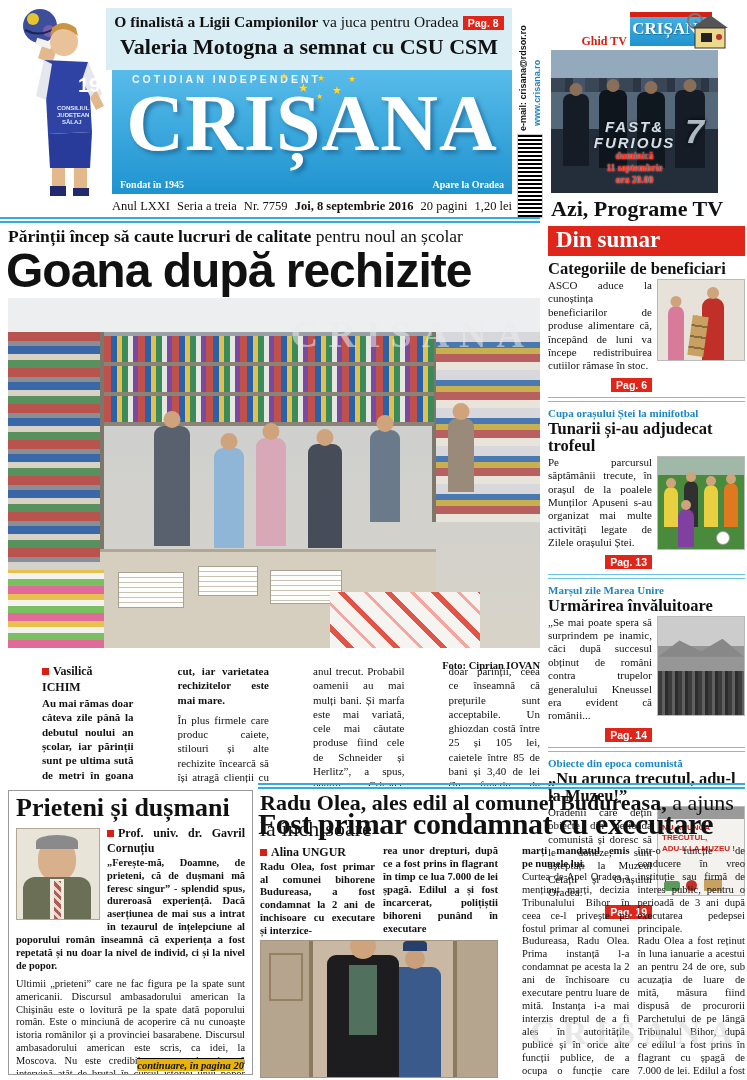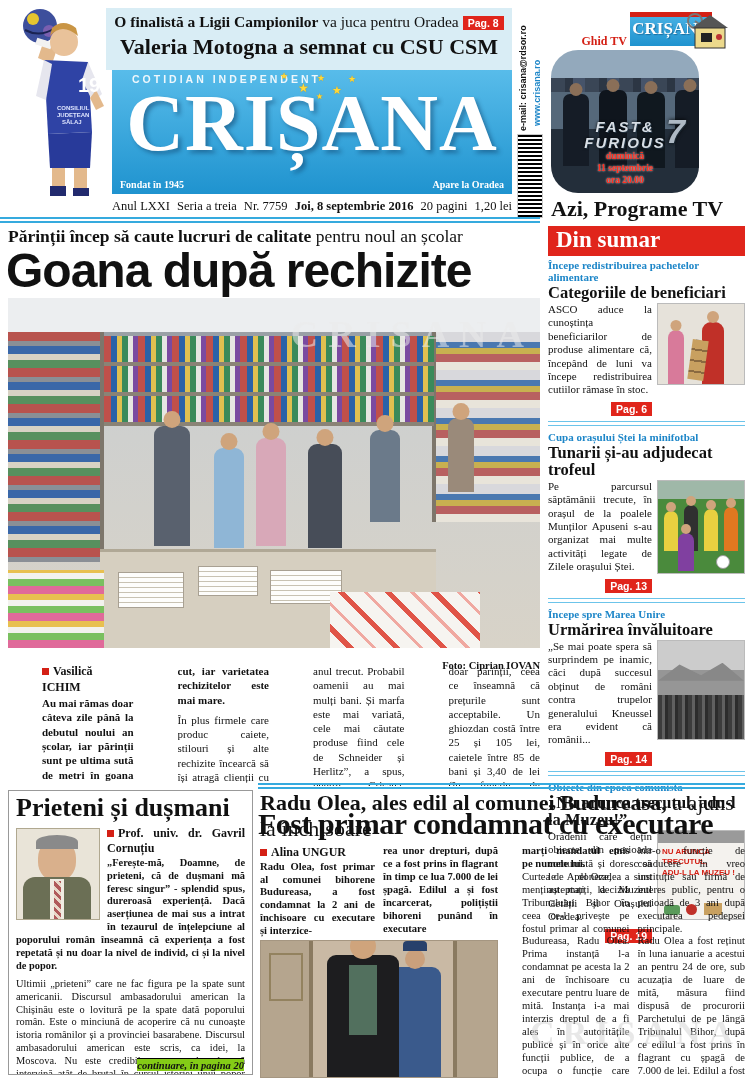--- a/index.html
+++ b/index.html
@@ -41,22 +41,22 @@
   
   .blue-rule{height:1px;border-top:2px solid #35aade;border-bottom:2px solid #35aade;padding-top:1px;background:transparent;}
 
   
   #ghid-box{left:551px;top:14px;width:76px;height:58px;color:#d42015;
             font:bold 12px "Liberation Serif",serif;text-align:right;white-space:pre-line;line-height:1.25;margin-top:20px;}
   #mini-logo{left:630px;top:12px;width:82px;height:34px;background:linear-gradient(#4db4e6,#1f93cf);overflow:hidden;}
   #mini-logo .red-strip{position:absolute;top:0;left:0;width:100%;height:5px;background:#d42015;}
   #mini-logo .txt{position:absolute;top:7px;width:100%;text-align:center;color:#fff;
                   font:bold 17px "Liberation Serif",serif;text-shadow:1px 1px 1px rgba(0,40,80,.4);}
-  #poster{left:551px;top:50px;width:148px;height:143px;overflow:hidden;
-          background:linear-gradient(#93a9bc 0 28%,#55687a 28% 55%,#232e3a 55%);border-radius:27px;}
+  #poster{left:551px;top:50px;width:167px;height:143px;overflow:hidden;
+          background:linear-gradient(#93a9bc 0 28%,#55687a 28% 55%,#232e3a 55%);}
   #poster .skyline{position:absolute;top:28px;left:0;width:100%;height:14px;
           background:repeating-linear-gradient(90deg,#3a4656 0 14px,#2c3644 14px 22px,#46546a 22px 34px);}
   .fig{position:absolute;border-radius:7px 7px 0 0;background:#151c26;}
   .fig .hd{position:absolute;left:50%;transform:translateX(-50%);top:-11px;width:13px;height:13px;border-radius:50%;background:#8a6f58;}
   #poster .ftitle{position:absolute;left:0;width:100%;text-align:center;color:#d7dee5;
           font:bold italic 15px "Liberation Sans",sans-serif;letter-spacing:2px;
           text-shadow:1px 1px 0 #20303e,0 0 3px #000;}
   #poster .fseven{position:absolute;right:14px;top:62px;color:#aeb9c4;font:bold italic 34px "Liberation Sans",sans-serif;
           text-shadow:1px 1px 0 #1a2630,0 0 4px #000;}
   #poster .sched{position:absolute;left:0;bottom:6px;width:100%;text-align:center;color:#ff2d1e;
@@ -107,21 +107,21 @@
   .s-img{flex:1;position:relative;overflow:hidden;border:1px solid #bbb;}
   .s-sep{height:1px;border-top:1px solid #6cc4ea;border-bottom:1px solid #6cc4ea;padding-top:2px;margin:2px 0;}
 
   
   #friends{left:8px;top:790px;width:245px;height:285px;border:1px solid #999;box-sizing:border-box;
            padding:2px 7px;overflow:hidden;}
   #friends h2{margin:0 0 3px;font:bold 26px "Liberation Serif",serif;}
   #friends .portrait{float:left;width:82px;height:90px;margin:2px 7px 2px 0;position:relative;overflow:hidden;
            background:#e9e4d8;border:1px solid #b0a890;}
   #friends .txt{font-size:10.4px;line-height:1.24;text-align:justify;}
-  #friends .fcont{position:absolute;right:8px;bottom:3px;background:#84cc16;}
+  #friends .fcont{position:absolute;right:8px;bottom:3px;background:#eab308;}
 
   
   #mayor-rule{left:258px;top:783px;width:487px;}
   #mayor-kicker{left:260px;top:790px;width:485px;font-size:22px;}
   #mayor-headline{left:258px;top:807px;width:487px;font:bold 30px "Liberation Serif",serif;letter-spacing:-0.5px;}
   #mayor-body{left:260px;top:845px;width:485px;height:233px;display:flex;gap:24px;overflow:hidden;}
   #mayor-left{width:238px;display:flex;flex-direction:column;}
   #mayor-left .pair{display:flex;gap:8px;height:92px;overflow:hidden;}
   #mayor-left .mcol{flex:1;font-size:10.6px;line-height:1.22;text-align:justify;font-weight:bold;}
   #mayor-photo{flex:1;position:relative;margin-top:3px;background:#c9b9a4;overflow:hidden;border:1px solid #a59681;}
@@ -289,21 +289,20 @@
     <div class="col">
       <span class="pre">doar părinții, ceea ce înseamnă că prețurile sunt acceptabile. Un ghiozdan costă între 25 și 105 lei, caietele între 85 de bani și 3,40 de lei (în funcție de numărul de file și de firma care le produce), penarul între 10 și 30 de lei neechipat...</span>
       
     </div>
   </div>
 
   <div class="abs" id="sumar">
     <div id="sumar-banner">Din sumar</div>
 
     <div class="s-item" style="min-height:116px;">
-      <div class="s-kicker">Începe redistribuirea pachetelor alimentare</div>
       <div class="s-head">Categoriile de beneficiari</div>
       <div class="s-row">
         <div class="s-left">
           <div class="s-body">ASCO aduce la cunoștința beneficiarilor de produse alimentare că, începând de luni va începe redistribuirea cutiilor rămase în stoc.</div>
           <div class="s-pagwrap"><span class="pag">Pag. 6</span></div>
         </div>
         <div class="s-img" style="height:80px;background:#e6e2da;">
           <div class="prs" style="left:10px;top:26px;width:16px;height:54px;background:#d87a9a;">
               <div class="hd" style="width:11px;height:11px;top:-10px;"></div>
             </div>
@@ -340,21 +339,21 @@
           <div class="prs" style="left:20px;top:52px;width:16px;height:38px;background:#8040a0;">
               <div class="hd" style="width:10px;height:10px;top:-9px;"></div>
             </div>
           <div class="abs" style="left:58px;top:74px;width:12px;height:12px;border-radius:50%;background:#fff;border:1px solid #999;"></div>
         </div>
       </div>
     </div>
     <div class="s-sep"></div>
 
     <div class="s-item" style="min-height:133px;">
-      <div class="s-kicker">Începe spre Marea Unire</div>
+      <div class="s-kicker">Marșul zile Marea Unire</div>
       <div class="s-head">Urmărirea învăluitoare</div>
       <div class="s-row">
         <div class="s-left">
           <div class="s-body">„Se mai poate spera să surprindem pe inamic, căci după succesul obținut de români contra trupelor generalului Kneussel era evident că românii...</div>
           <div class="s-pagwrap"><span class="pag">Pag. 14</span></div>
         </div>
         <div class="s-img" style="height:98px;background:linear-gradient(#cccccc 0 30%,#969696 30% 55%,#5a5a5a 55%);">
           <div class="abs" style="left:0;top:22px;width:100%;height:18px;background:#888;clip-path:polygon(0 100%,25% 10%,50% 70%,75% 0,100% 100%);"></div>
           <div class="abs" style="left:0;bottom:0;width:100%;height:44px;background:repeating-linear-gradient(90deg,#3c3c3c 0 4px,#606060 4px 7px,#2c2c2c 7px 10px);"></div>
         </div>

